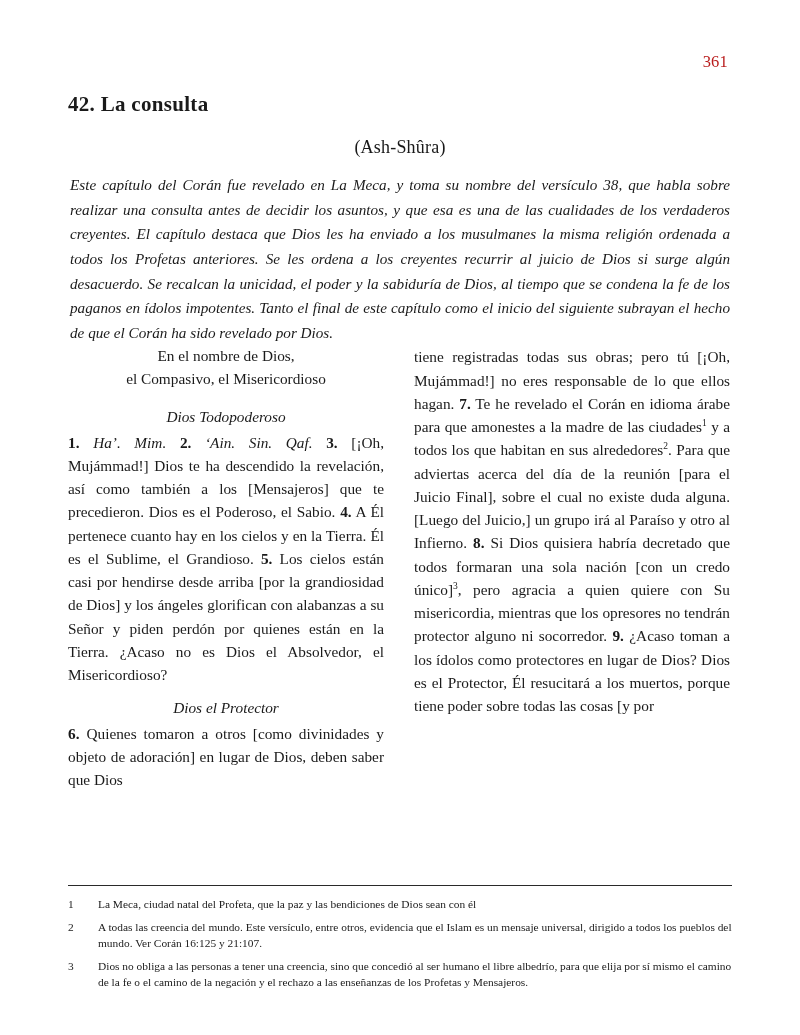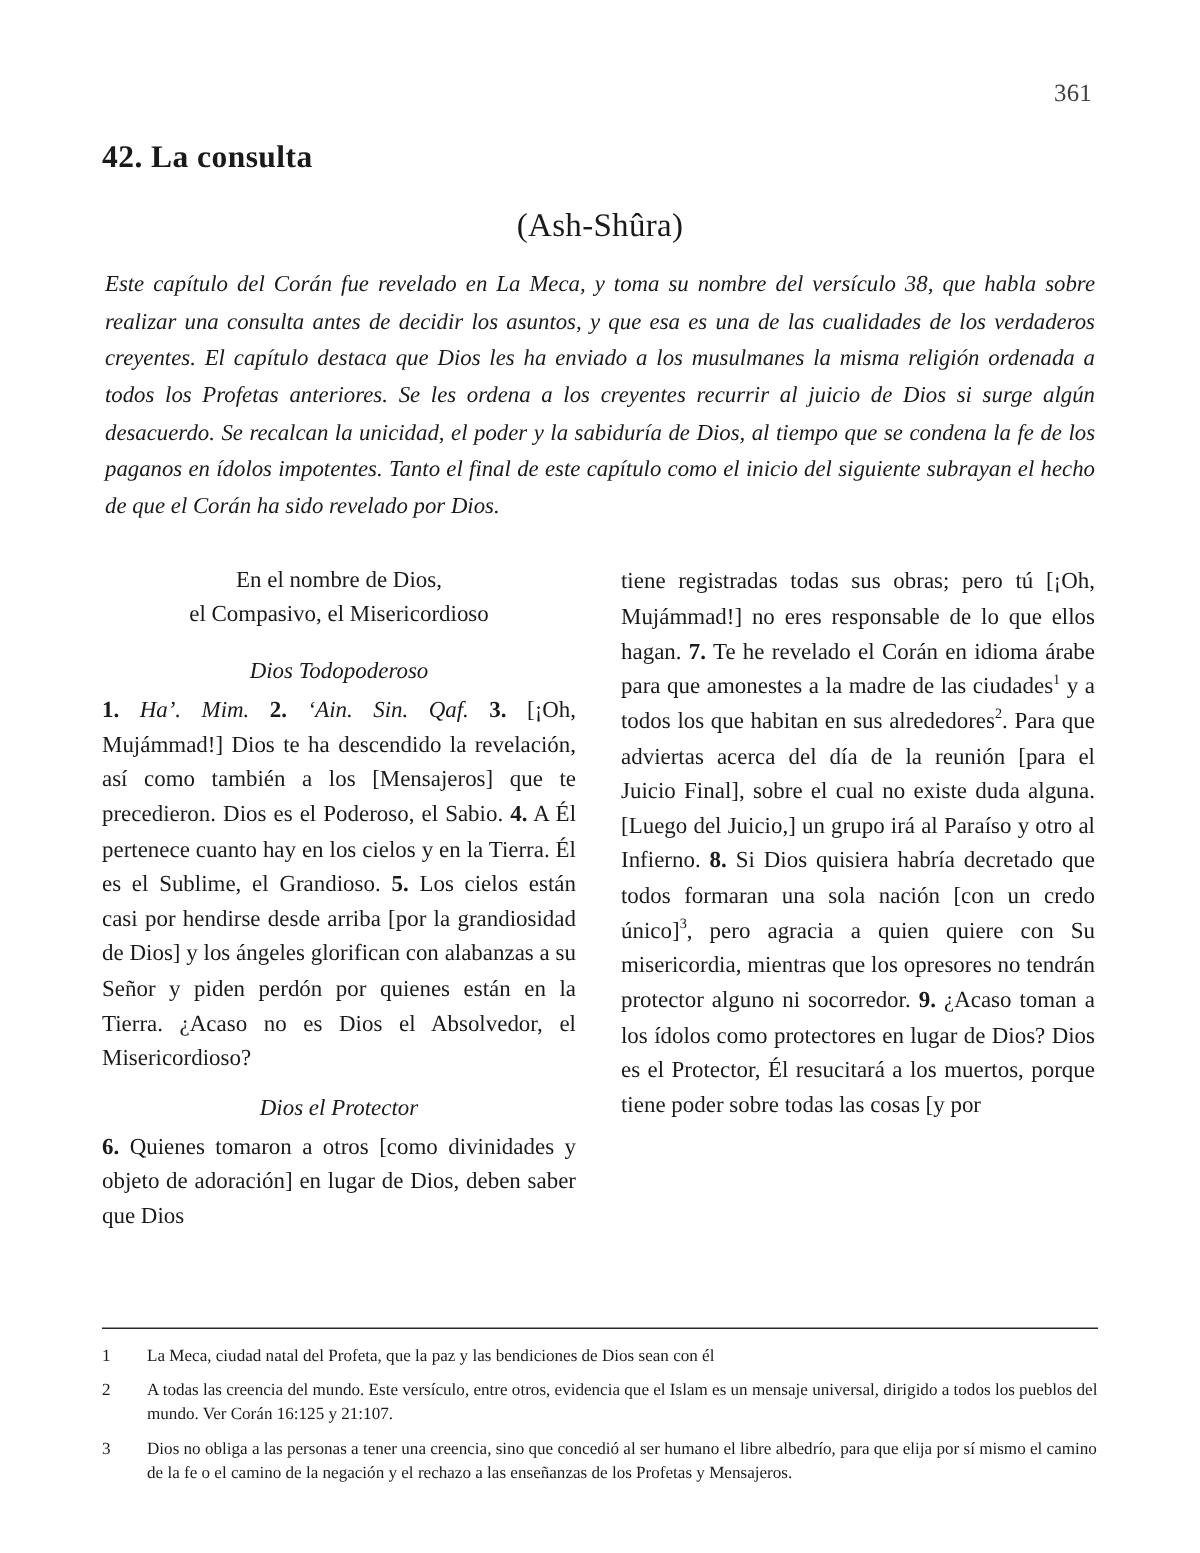--- a/index.html
+++ b/index.html
@@ -18,47 +18,46 @@
   .page {
     position: relative;
     width: 800px;
     height: 1035px;
     box-sizing: border-box;
     padding: 52px 68px 20px 68px;
   }
   .page-number {
     text-align: right;
     font-size: 16.5px;
-    color: #404040;
+    color: #b91c1c;
     letter-spacing: 0.2px;
     margin-right: 4px;
   }
   .chapter-title {
     text-align: left;
     font-size: 21px;
     font-weight: bold;
     margin-top: 20px;
     letter-spacing: 0.3px;
   }
   .chapter-subtitle {
     text-align: center;
-    font-size: 22px;
+    font-size: 18px;
     margin-top: 20px;
     letter-spacing: 0.2px;
   }
   .intro {
     font-style: italic;
     font-size: 15.2px;
     line-height: 1.62;
     text-align: justify;
     text-justify: inter-word;
     margin: 15px 2px 0 2px;
   }
   .columns {
-    margin-top: 26px;
     display: flex;
     gap: 30px;
     align-items: flex-start;
   }
   .col {
     width: 316px;
     font-size: 15.3px;
     line-height: 1.52;
     text-align: justify;
     text-justify: inter-word;

